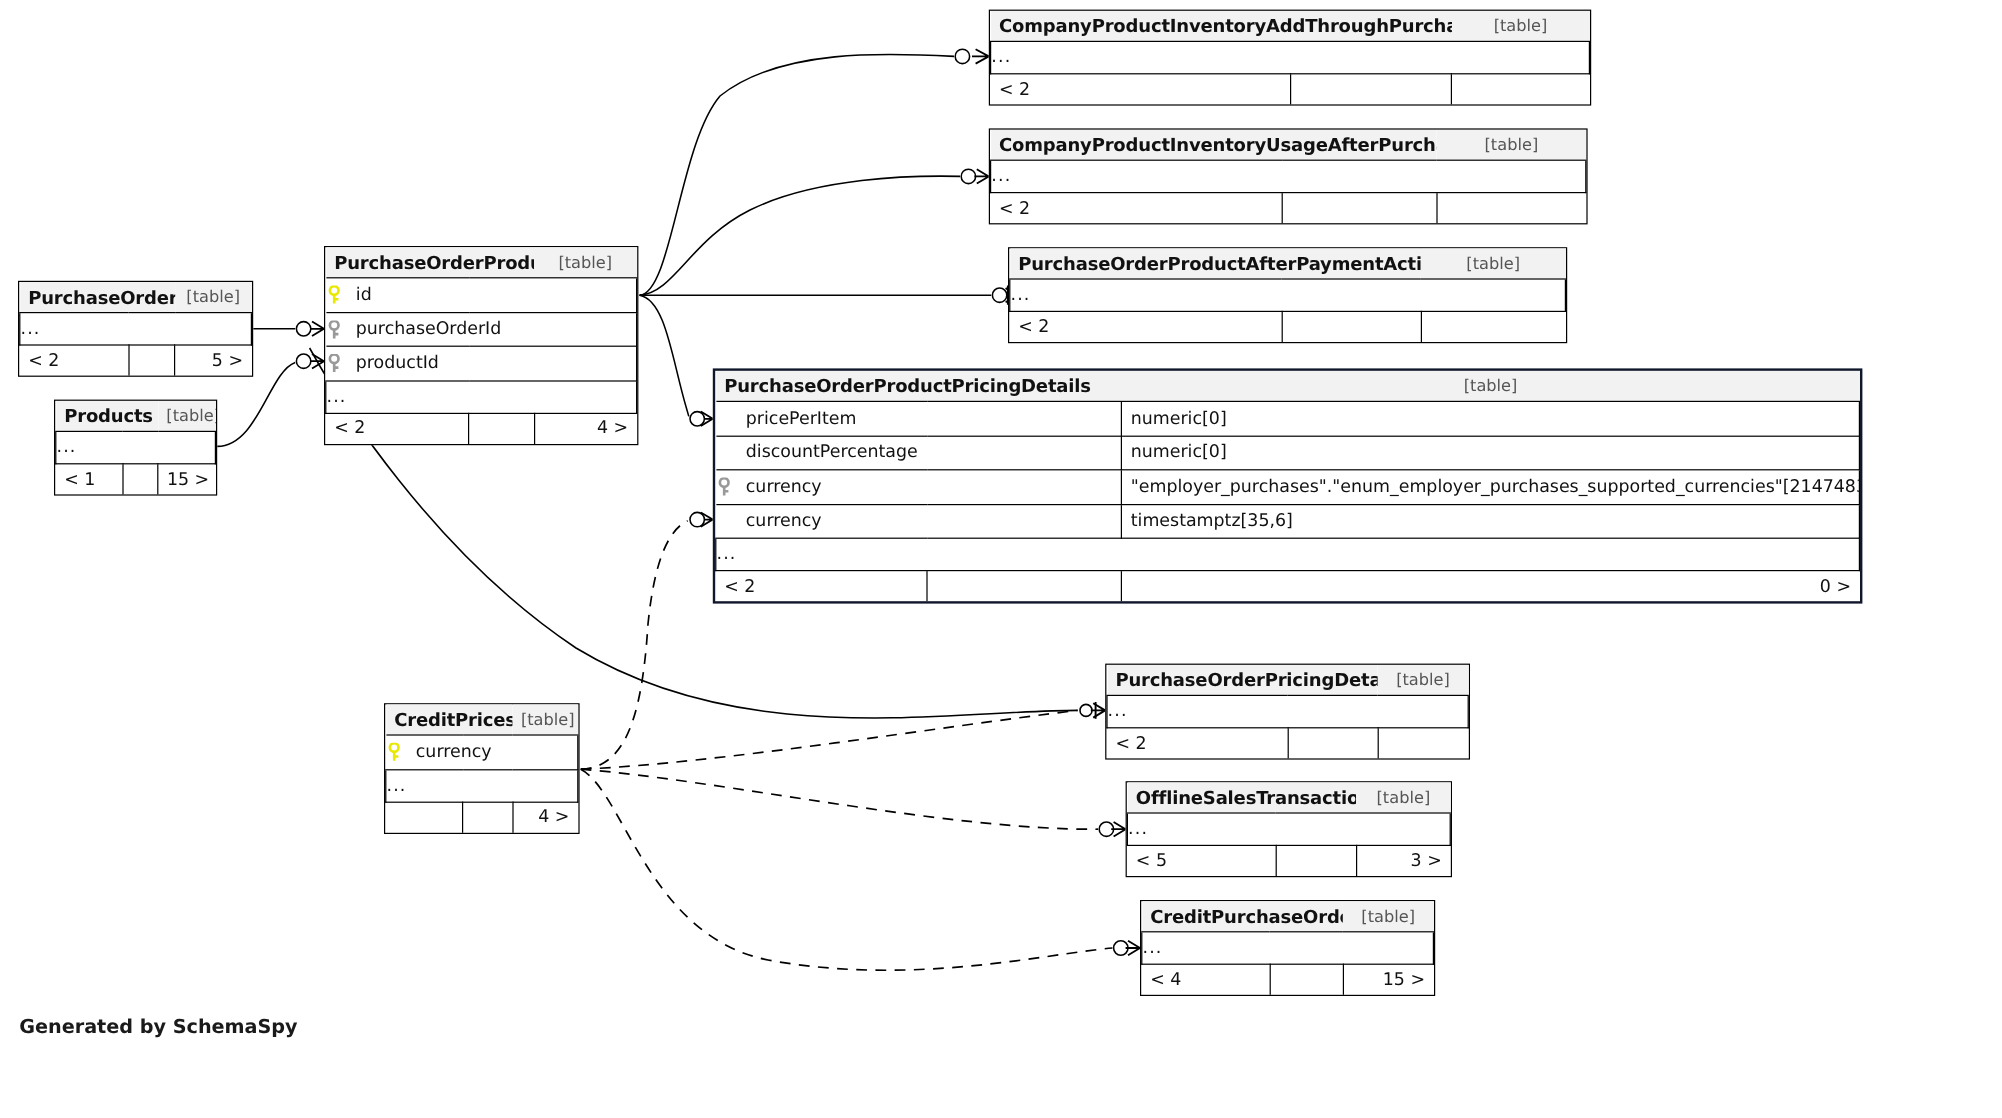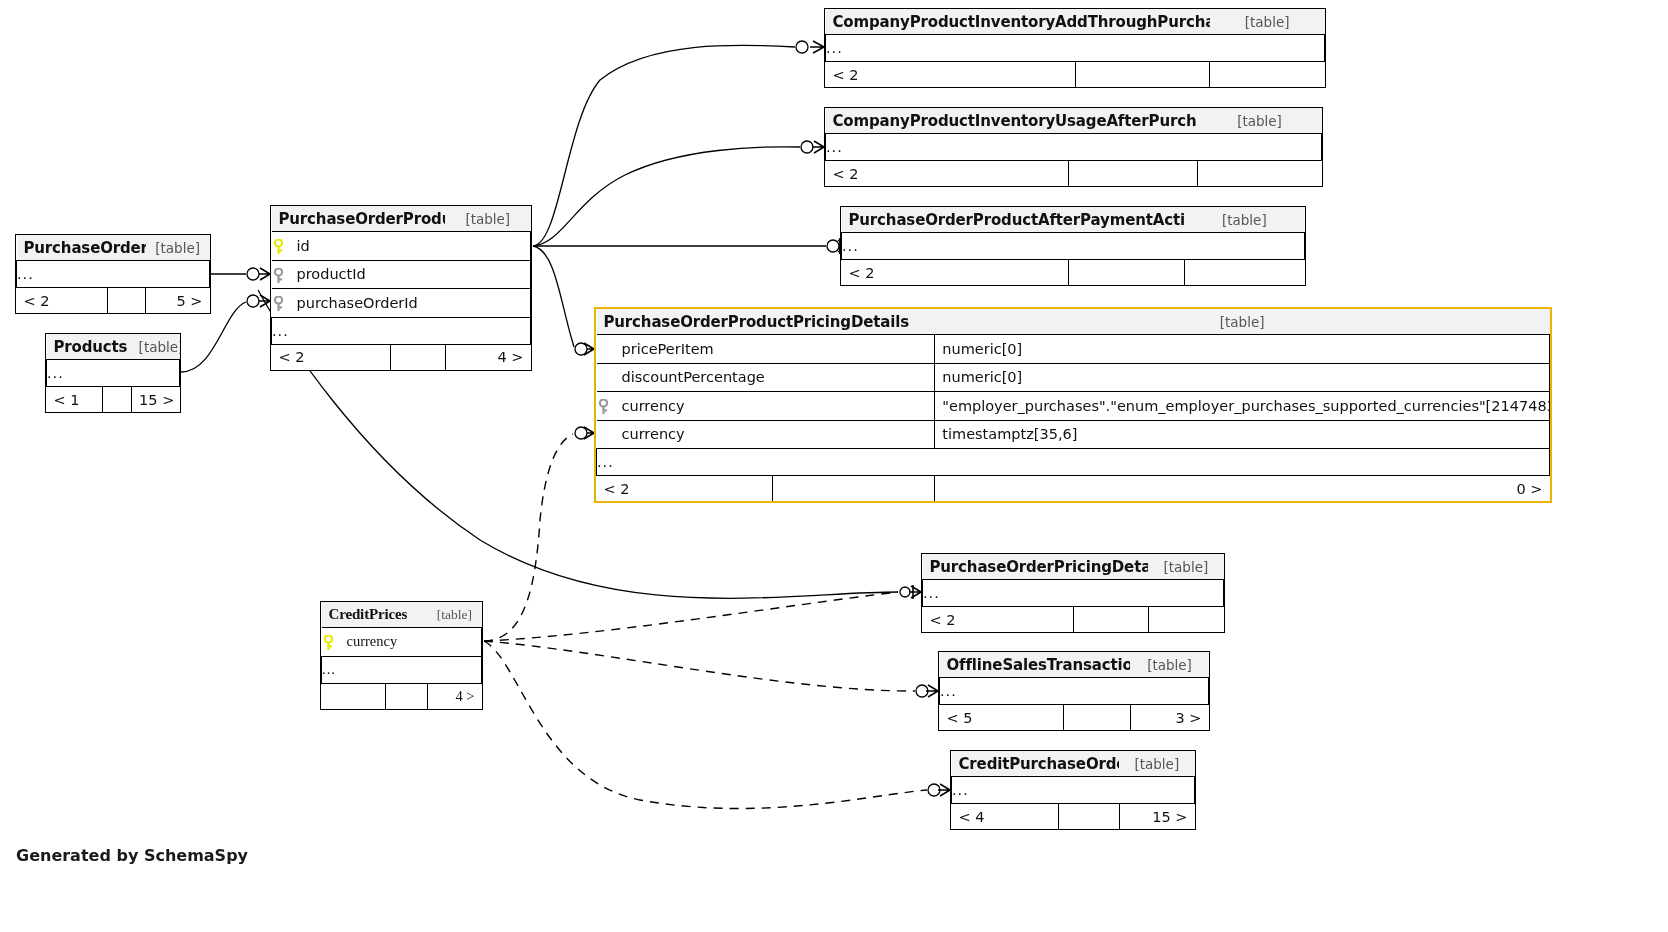--- a/index.html
+++ b/index.html
@@ -27,21 +27,21 @@
     height: 932px;
     pointer-events: none;
   }
   .tbl {
     position: absolute;
     background: #ffffff;
     border: 1px solid #000000;
     box-sizing: border-box;
     border-collapse: collapse;
   }
-  .tbl.thick { border: 2px solid #eab308; }
+  .tbl.thick { border: 2px solid #0f172a; }
   .tbl table {
     border-collapse: collapse;
     width: 100%;
     table-layout: fixed;
   }
   .tbl td {
     border: 1px solid #000000;
     padding: 0;
     font-size: 14.5px;
     color: #111111;
@@ -302,28 +302,28 @@
                     <circle cx="6.5" cy="4" r="3.6" fill="none" stroke="#e8e800" stroke-width="2.2"></circle>
                     <path d="M6.5,7.4 L6.5,15" stroke="#e8e800" stroke-width="2.2" fill="none"></path>
                     <path d="M6.5,11.4 L10,11.4" stroke="#e8e800" stroke-width="2.2" fill="none"></path>
                   </svg></span><span style="display:inline-block;width:12px"></span><span>id</span></td>
             </tr>
             <tr>
               <td colspan="3" class="rowcell namecol"><span class="key"><svg width="13" height="16" viewBox="0 0 13 16">
                     <circle cx="6.5" cy="4" r="3.6" fill="none" stroke="#999999" stroke-width="2.2"></circle>
                     <path d="M6.5,7.4 L6.5,15" stroke="#999999" stroke-width="2.2" fill="none"></path>
                     <path d="M6.5,11.4 L10,11.4" stroke="#999999" stroke-width="2.2" fill="none"></path>
-                  </svg></span><span style="display:inline-block;width:12px"></span><span>productId</span></td>
+                  </svg></span><span style="display:inline-block;width:12px"></span><span>purchaseOrderId</span></td>
             </tr>
             <tr>
               <td colspan="3" class="rowcell namecol"><span class="key"><svg width="13" height="16" viewBox="0 0 13 16">
                     <circle cx="6.5" cy="4" r="3.6" fill="none" stroke="#999999" stroke-width="2.2"></circle>
                     <path d="M6.5,7.4 L6.5,15" stroke="#999999" stroke-width="2.2" fill="none"></path>
                     <path d="M6.5,11.4 L10,11.4" stroke="#999999" stroke-width="2.2" fill="none"></path>
-                  </svg></span><span style="display:inline-block;width:12px"></span><span>purchaseOrderId</span></td>
+                  </svg></span><span style="display:inline-block;width:12px"></span><span>productId</span></td>
             </tr>
             <tr>
               <td colspan="3" class="dots">...</td>
             </tr>
             <tr class="ftr">
               <td>&lt; 2</td>
               <td class="mid"></td>
               <td>4 &gt;</td>
             </tr>
           </tbody>
@@ -411,21 +411,21 @@
               <td colspan="3" class="dots">...</td>
             </tr>
             <tr class="ftr">
               <td>&lt; 2</td>
               <td class="mid"></td>
               <td></td>
             </tr>
           </tbody>
         </table>
       </div>
-      <div class="tbl" style="left: 320px; top: 601px; width: 163px; font-family: Liberation Serif, serif;">
+      <div class="tbl" style="left: 320px; top: 586px; width: 163px;">
         <table>
           <colgroup>
             <col style="width:40%">
             <col style="width:26%">
             <col style="width:34%">
           </colgroup>
           <tbody>
             <tr class="hdr">
               <td colspan="2" class="tname">CreditPrices</td>
               <td class="tlabel">[table]</td>

